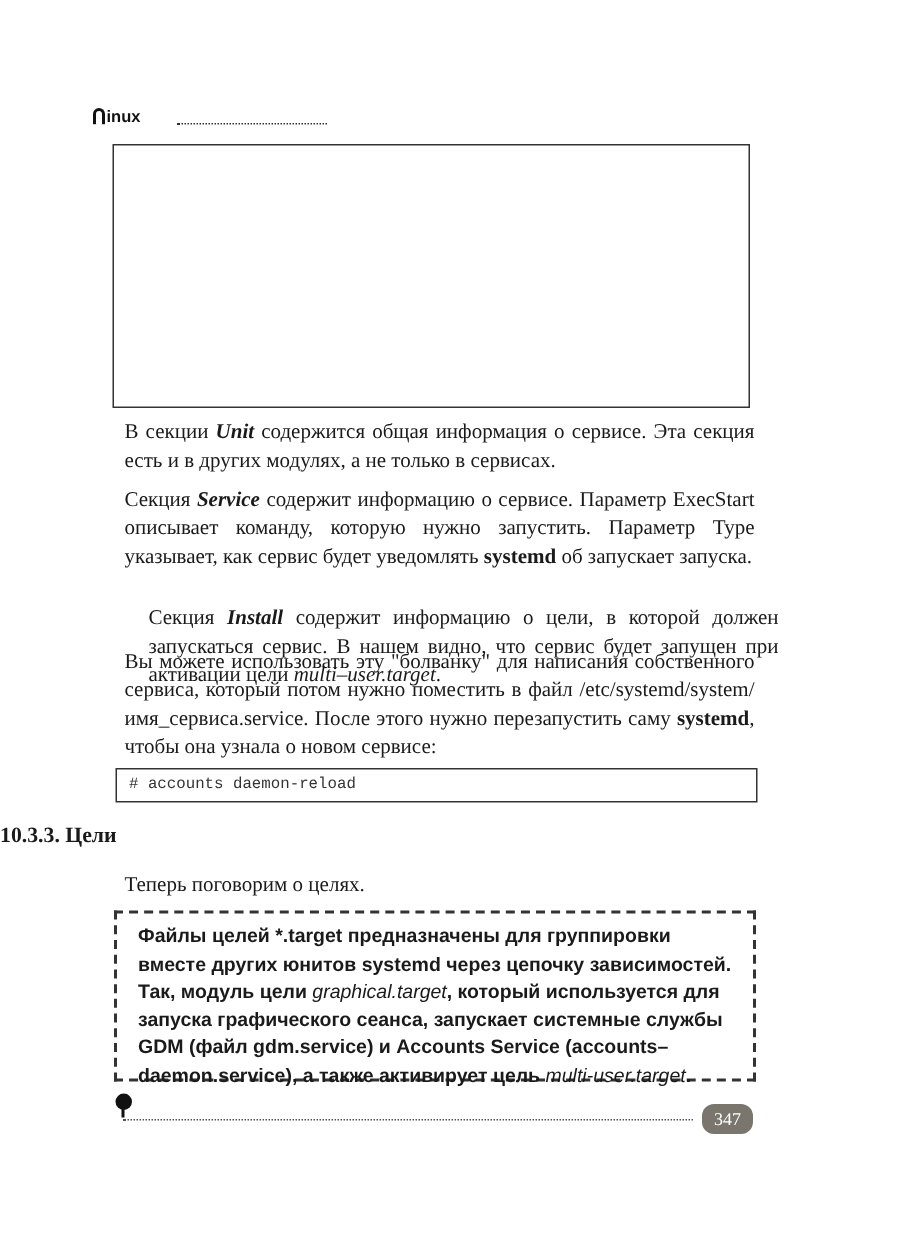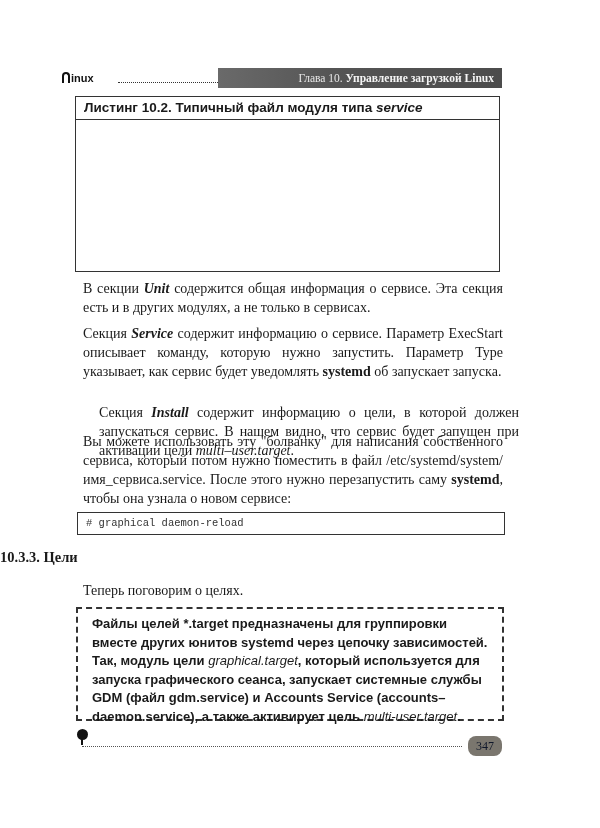--- a/index.html
+++ b/index.html
@@ -21,60 +21,53 @@
 
   .para { position:absolute; left:83px; width:420px; font-size:14px; line-height:19px; text-align:justify; }
   .para b, .para i { }
   .cmd { position:absolute; left:77px; top:512px; width:428px; height:23px; border:1px solid #333; box-sizing:border-box; font-family:"Liberation Mono", monospace; font-size:10.5px; line-height:21px; padding-left:8px; color:#333; }
   .section-title { position:absolute; left:0; width:600px; top:549px; text-align:left; font-weight:bold; font-size:14.5px; }
   .note { position:absolute; left:76px; top:607px; width:428px; height:114px; border:2px dashed #333; border-top-style:dashed; box-sizing:border-box; padding:6px 14px 0 14px; font-family:"Liberation Sans", sans-serif; font-weight:bold; font-size:13px; line-height:18.5px; text-align:left; color:#1a1a1a; }
   .note i { font-weight:normal; font-style:italic; }
   .footer-dot { position:absolute; left:77px; top:729px; width:11px; height:11px; border-radius:50%; background:#111; }
   .footer-stem { position:absolute; left:81px; top:738px; width:2px; height:7px; background:#111; }
   .footer-dots { position:absolute; left:82px; top:746px; width:380px; border-bottom:1.5px dotted #555; }
-  .page-num { position:absolute; left:468px; top:736px; width:34px; height:20px; border-radius:8px; background:#7a766e; color:#0f172a; font-size:12px; line-height:20px; text-align:center; }
+  .page-num { position:absolute; left:468px; top:736px; width:34px; height:20px; border-radius:8px; background:#7a766e; color:#ffffff; font-size:12px; line-height:20px; text-align:center; }
 </style>
 </head>
 <body>
 
 <div class="header">
   <div class="logo">
     <span class="logo-arch"></span>
       <span>inux</span>
   </div>
   <div class="header-dots"></div>
-  <div class="header-bar">
-    <span>Глава 10.</span>
-    <b>Управление загрузкой Linux</b>
-  </div>
 </div>
 
 <div class="listing">
-  <div class="listing-title">
-    <span>Листинг 10.2. Типичный файл модуля типа </span><i>service</i>
-  </div>
 </div>
 
 <p class="para" style="top:279px;margin:0;">
   <span>В секции </span><b><i>Unit</i></b><span> содержится общая информация о сервисе. Эта секция есть и в других модулях, а не только в сервисах.</span>
 </p>
 
 <p class="para" style="top:324px;margin:0;">
   <span>Секция </span><b><i>Service</i></b><span> содержит информацию о сервисе. Параметр ExecStart описывает команду, которую нужно запустить. Параметр Type указывает, как сервис будет уведомлять </span><b>systemd</b><span> об запускает запуска.</span>
 </p>
 
 <p class="para" style="top:387px;margin:16px;">
   <span>Секция </span><b><i>Install</i></b><span> содержит информацию о цели, в которой должен запускаться сервис. В нашем видно, что сервис будет запущен при активации цели </span><i>multi–user.target</i><span>.</span>
 </p>
 
 <p class="para" style="top:432px;margin:0;">
   <span>Вы можете использовать эту "болванку" для написания собственного сервиса, который потом нужно поместить в файл /etc/systemd/system/имя_сервиса.service. После этого нужно перезапустить саму </span><b>systemd</b><span>, чтобы она узнала о новом сервисе:</span>
 </p>
 
-<div class="cmd"># graphical daemon-reload</div>
+<div class="cmd"># accounts daemon-reload</div>
 
 <div class="section-title">10.3.3. Цели</div>
 
 <p class="para" style="top:581px;margin:0;">Теперь поговорим о целях.</p>
 
 <div class="note">
   <span>Файлы целей *.target предназначены для группировки вместе других юнитов systemd через цепочку зависимостей. Так, модуль цели </span><i>graphical.target</i><span>, который используется для запуска графического сеанса, запускает системные службы GDM (файл gdm.service) и Accounts Service (accounts–daemon.service), а также активирует цель </span><i>multi-user.target</i><span>.</span>
 </div>
 
 <div class="footer-dot"></div>

